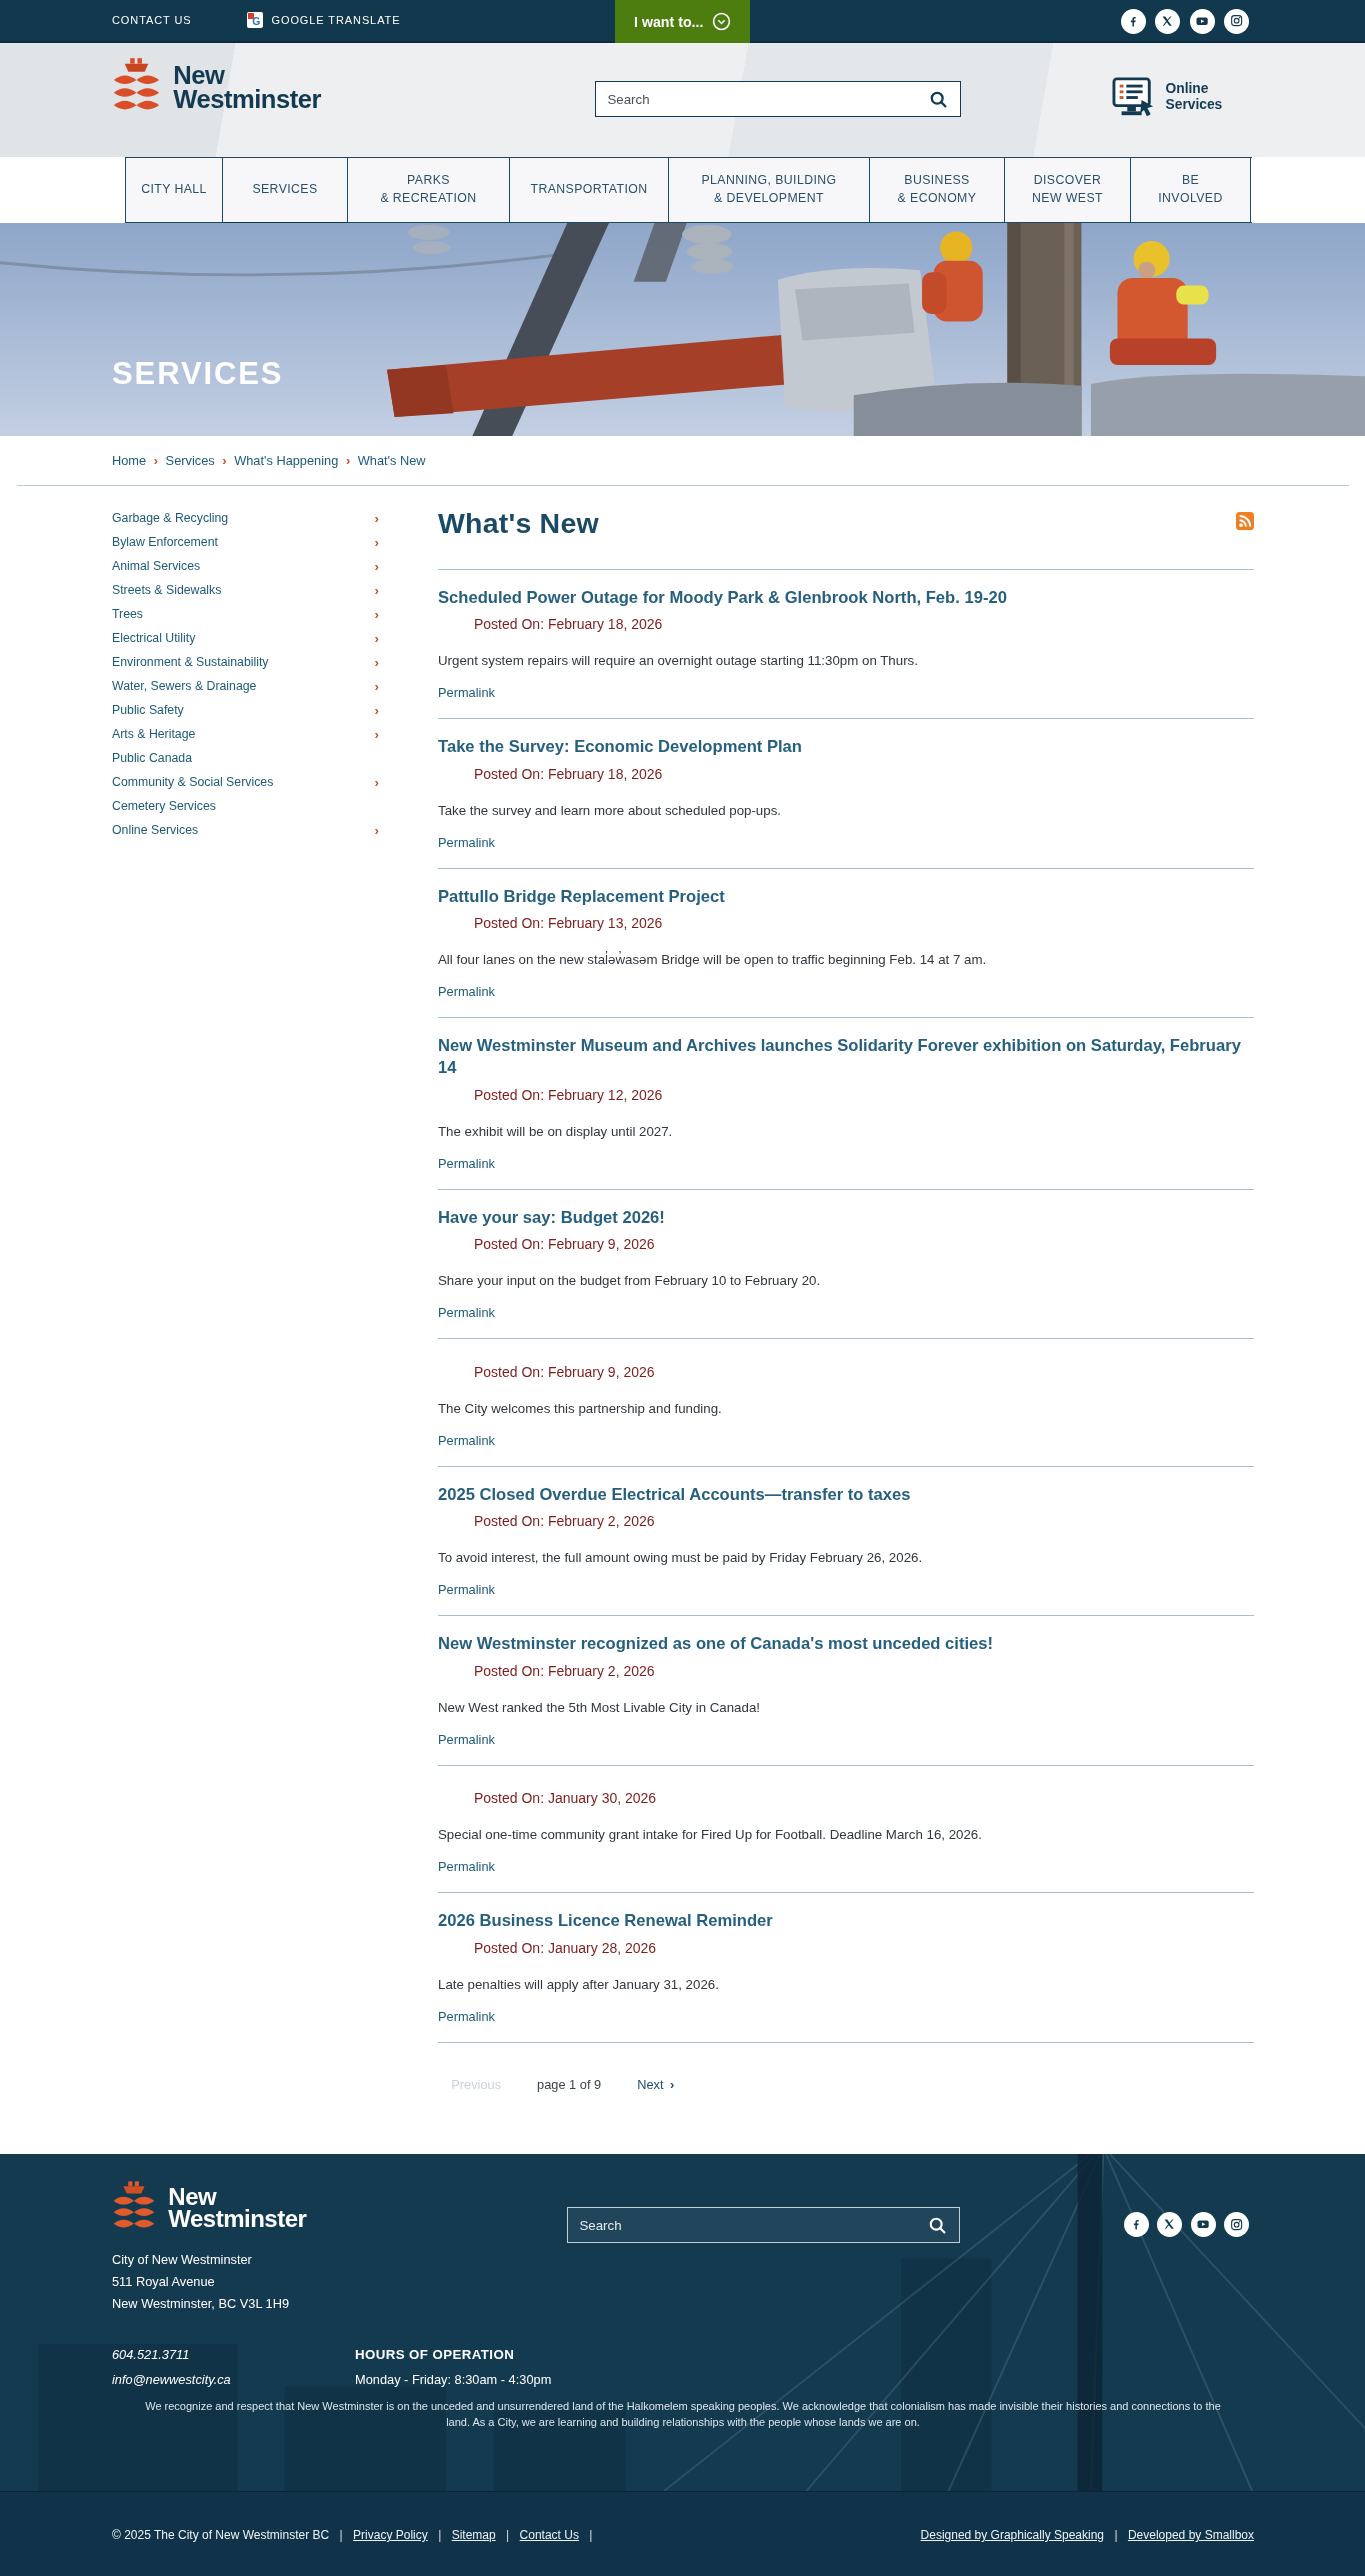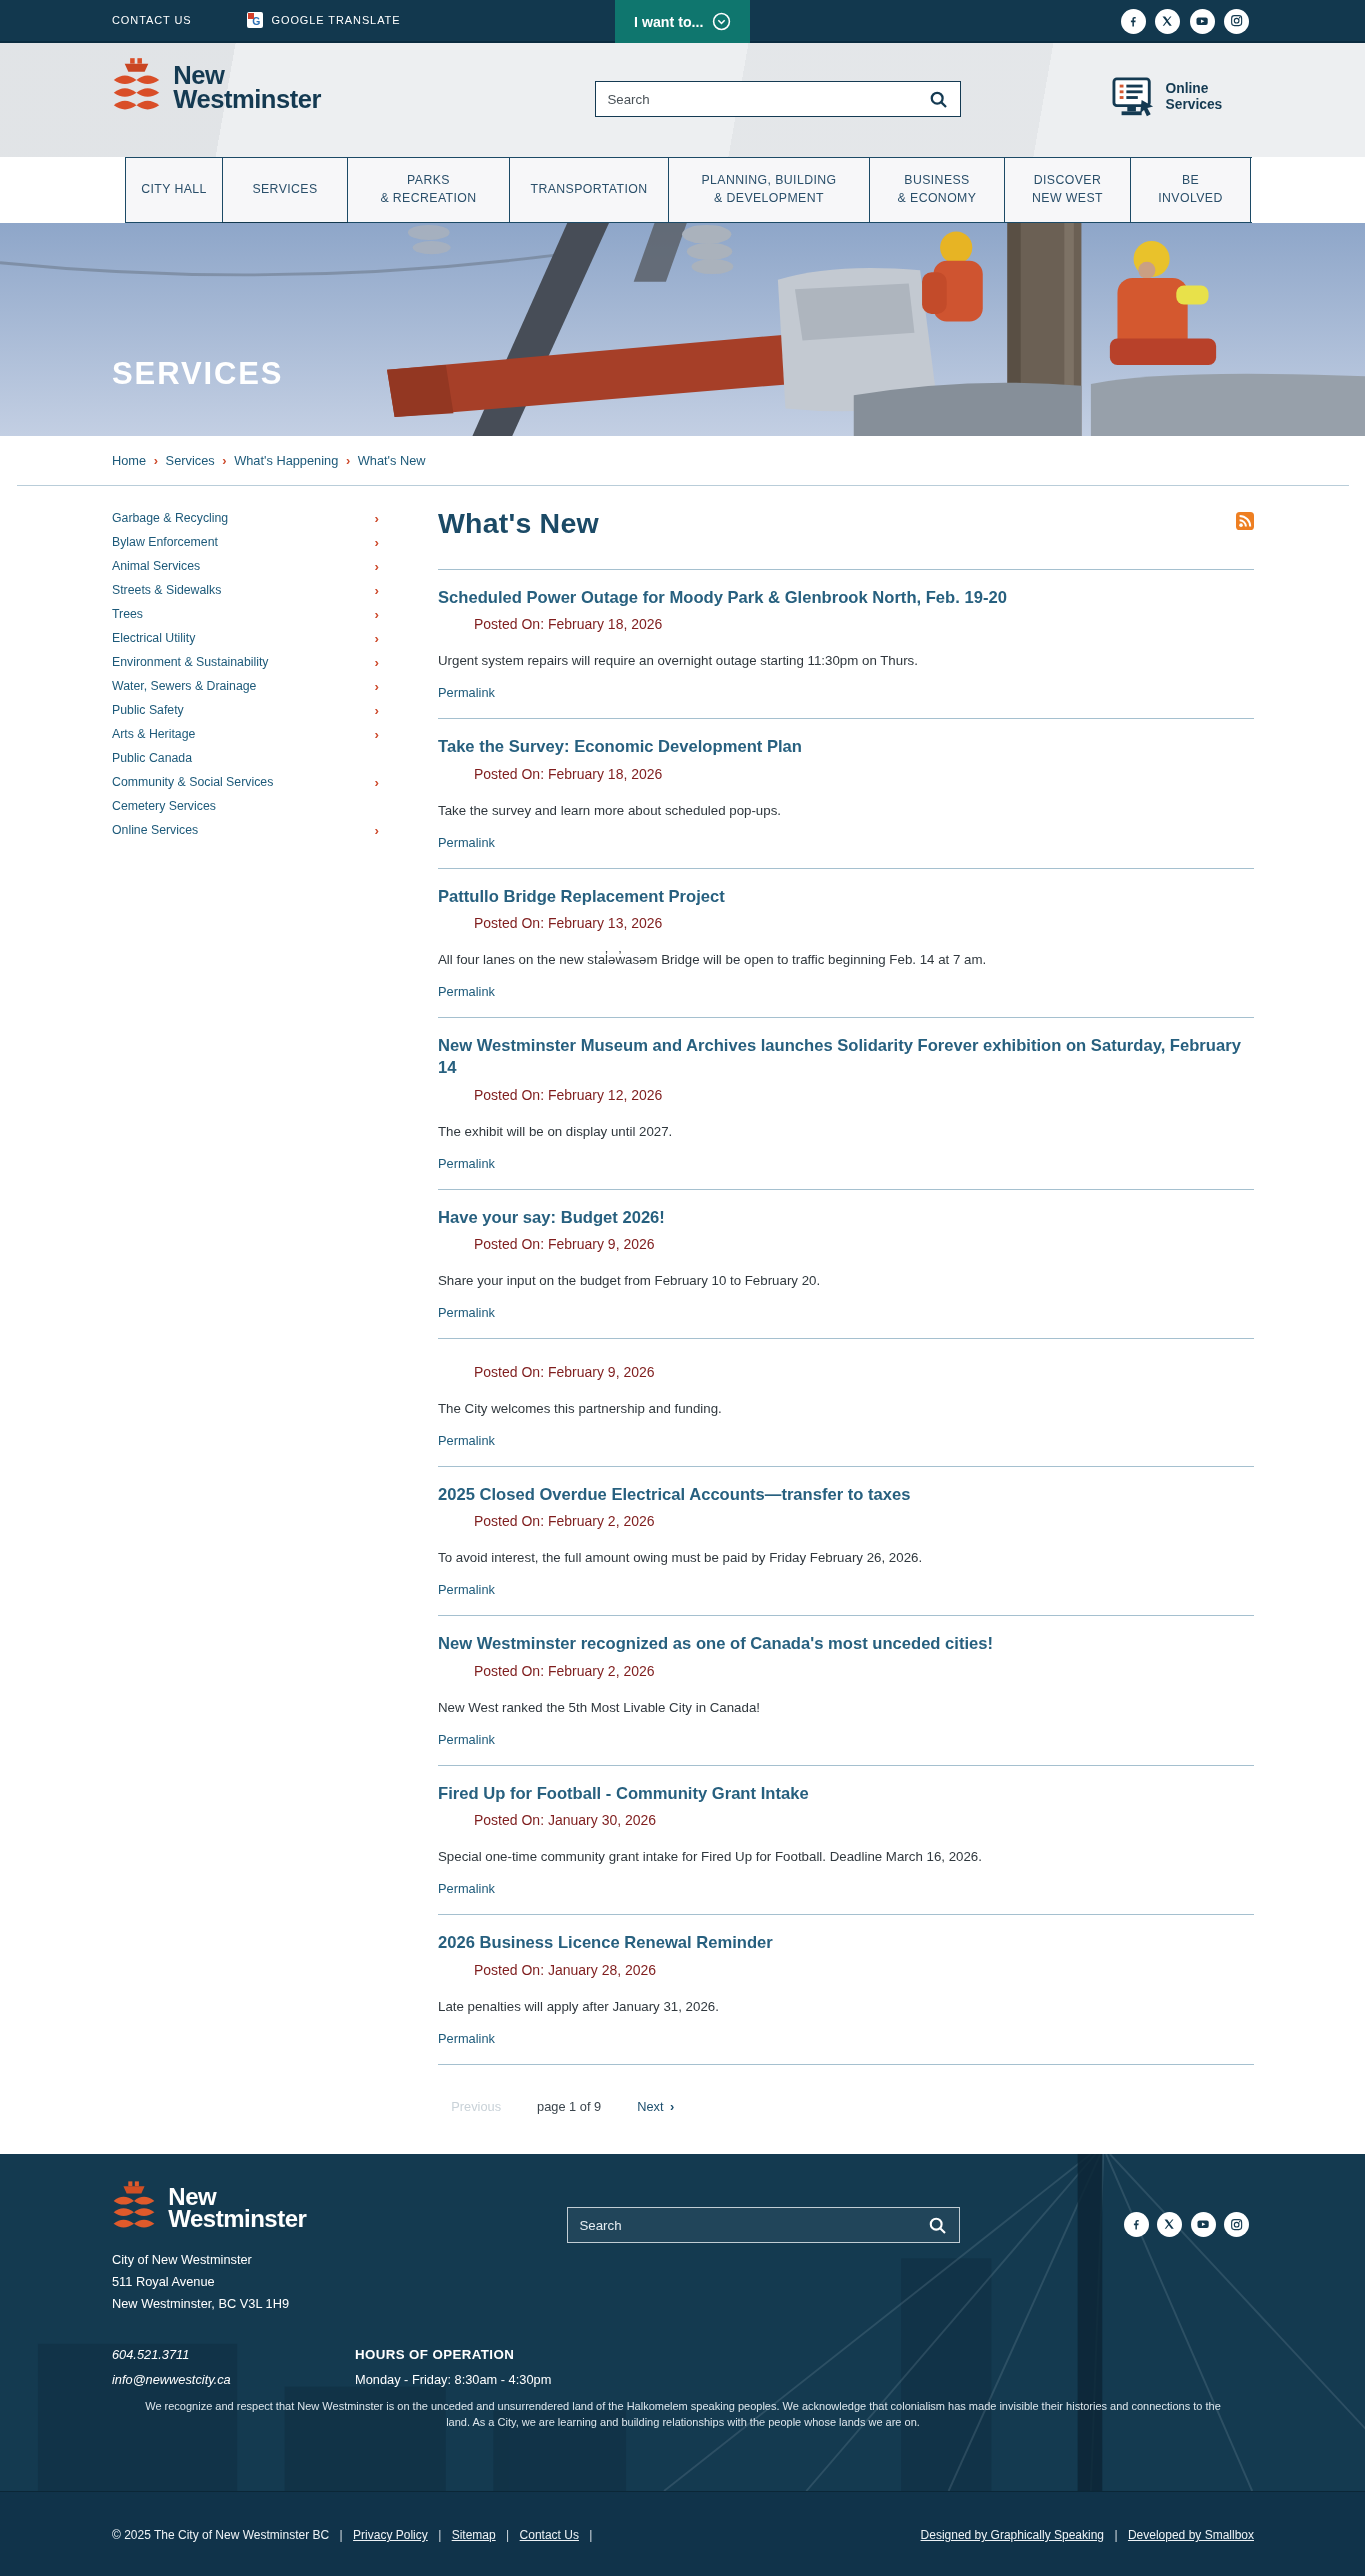--- a/index.html
+++ b/index.html
@@ -9,21 +9,21 @@
   
   .topbar { position:relative; height:43px; background:#12384e; border-bottom:2.8px solid #0b2c40; }
   .topbar-link { position:absolute; top:0; height:40px; display:flex; align-items:center; color:#fff;
                  font-size:11px; letter-spacing:0.9px; }
   .contact { left:112px; }
   .translate { left:247px; gap:8.5px; }
   .gt-icon { width:16px; height:16px; background:#fff; border-radius:1.9px; position:relative;
              display:flex; align-items:flex-end; justify-content:flex-end; }
   .gt-icon::before { content:""; position:absolute; left:0.9px; top:0.9px; width:6.6px; height:6.6px; background:#d43f2a; }
   .gt-g { color:#2b6fb5; font-size:10.4px; font-weight:bold; line-height:1; padding:0 1.9px 0.9px 0; }
-  .iwant { position:absolute; left:615px; top:0; width:135px; height:43px; background:#0f766e; color:#fff;
+  .iwant { position:absolute; left:615px; top:0; width:135px; height:43px; background:#4d7c0f; color:#fff;
            display:flex; align-items:center; justify-content:center; gap:8.5px; font-size:14.2px; font-weight:bold; }
   .social-row { position:absolute; right:117px; top:8.5px; display:flex; gap:9.5px; }
   .icon-circle { width:25px; height:25px; border-radius:50%; background:#fff; display:flex;
                  align-items:center; justify-content:center; }
 
   
   .masthead { position:relative; height:114px;
     background: linear-gradient(100deg, rgba(120,130,140,.10) 0 17%, rgba(120,130,140,0) 17% 54%,
                 rgba(120,130,140,.08) 54% 76%, rgba(120,130,140,0) 76%), #edeff1; }
   .logo { position:absolute; left:112px; top:12.3px; display:flex; gap:12.3px; align-items:flex-start; }
@@ -412,21 +412,20 @@
       <div class="news-body">To avoid interest, the full amount owing must be paid by Friday February 26, 2026.</div>
       <a class="permalink">Permalink</a>
     </article>
     <article class="news">
       <div class="news-title">New Westminster recognized as one of Canada's most unceded cities!</div>
       <div class="posted">Posted On: February 2, 2026</div>
       <div class="news-body">New West ranked the 5th Most Livable City in Canada!</div>
       <a class="permalink">Permalink</a>
     </article>
     <article class="news">
-      <div class="news-title">Fired Up for Football - Community Grant Intake</div>
       <div class="posted">Posted On: January 30, 2026</div>
       <div class="news-body">Special one-time community grant intake for Fired Up for Football. Deadline March 16, 2026.</div>
       <a class="permalink">Permalink</a>
     </article>
     <article class="news">
       <div class="news-title">2026 Business Licence Renewal Reminder</div>
       <div class="posted">Posted On: January 28, 2026</div>
       <div class="news-body">Late penalties will apply after January 31, 2026.</div>
       <a class="permalink">Permalink</a>
     </article>

